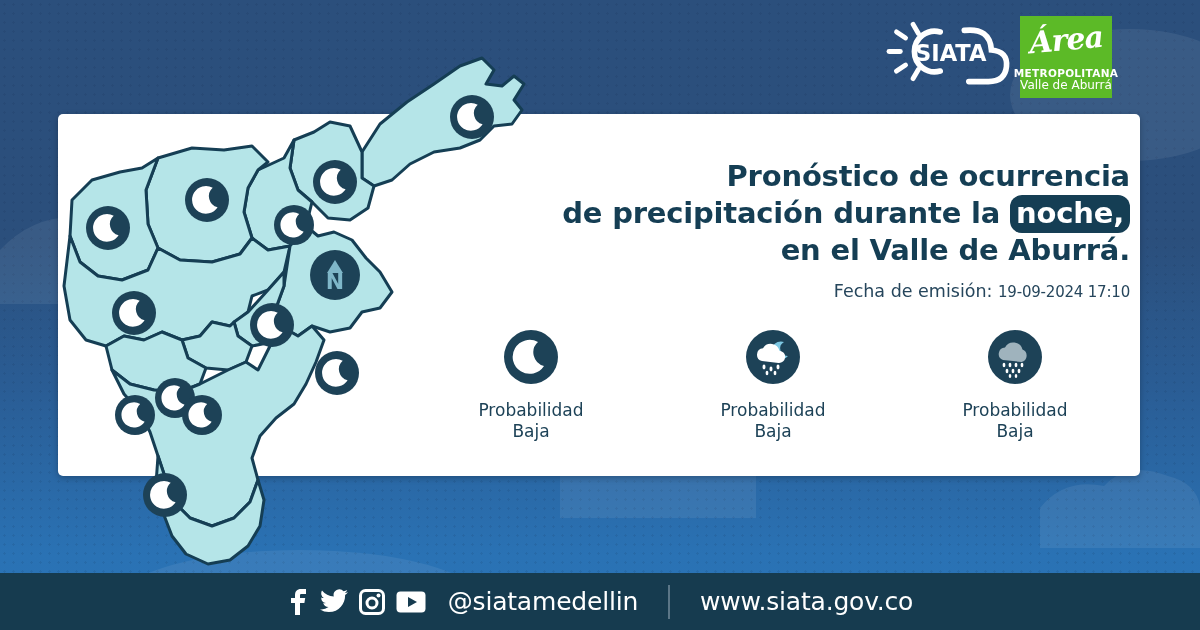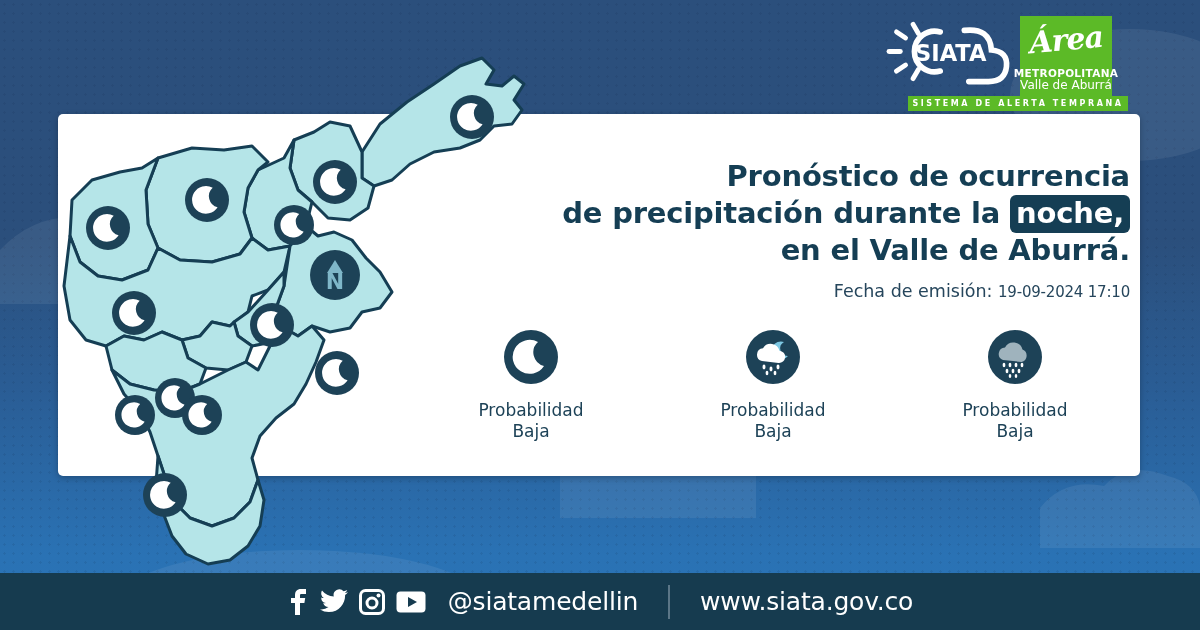--- a/index.html
+++ b/index.html
@@ -32,21 +32,21 @@
     font-size:30px;color:#fff;letter-spacing:-1px;transform:rotate(-5deg);}
   .green-box .metro{font-size:10.5px;font-weight:bold;color:#fff;letter-spacing:.3px;line-height:1.05;}
   .green-box .valle{font-size:12px;color:#fff;line-height:1.15;}
   .tagline{position:absolute;right:72px;top:96px;width:220px;height:15px;background:#5cba27;
     display:flex;align-items:center;justify-content:center;}
   .tagline span{font-size:8px;font-weight:bold;color:#fff;letter-spacing:2.6px;}
 
   
   .textblock{position:absolute;left:470px;top:158px;width:660px;text-align:right;}
   .headline{color:#153e54;font-weight:bold;font-size:29px;line-height:1.28;letter-spacing:-.2px;}
-  .hl{background:#153e54;color:#fff;padding:1px 6px 3px 6px;border-radius:6px;}
+  .hl{background:#153e54;color:#fff;padding:1px 6px 3px 6px;border-radius:12px;}
   .fecha{margin-top:12px;color:#26465c;font-size:17.5px;}
   .fecha .fv{font-size:15px;letter-spacing:-.2px;}
 
   
   .legend{position:absolute;left:443px;top:330px;width:660px;display:flex;justify-content:center;gap:92px;}
   .leg{width:150px;text-align:center;}
   .leg .lbl{margin-top:12px;color:#1d4257;font-size:17px;line-height:1.25;}
 
   
   .map{position:absolute;left:62px;top:40px;width:470px;height:540px;}
@@ -91,23 +91,20 @@
         <path d="M104 18 q34 -4 36 26 q22 2 20 22 q-2 20 -24 20 l-26 0" stroke="#ffffff" stroke-width="7.5" fill="none" stroke-linecap="round"></path>
         <text x="86" y="58" font-size="30" font-weight="bold" fill="#ffffff" font-family="'DejaVu Sans','Liberation Sans',sans-serif" text-anchor="middle">SIATA</text>
       </svg>
     </div>
 
     <div class="green-box">
       <div class="area-script">Área</div>
       <div class="metro">METROPOLITANA</div>
       <div class="valle">Valle de Aburrá</div>
     </div>
-  </div>
-  <div class="tagline">
-    <span>SISTEMA DE ALERTA TEMPRANA</span>
   </div>
 
   <div class="card"></div>
 
   <svg class="map" viewBox="0 0 470 540">
     <g id="municipios" fill="#b5e5e8" stroke="#153e54" stroke-width="3" stroke-linejoin="round">
       <path d="M300 112 L318 84 L345 62 L372 44 L398 26 L420 18 L432 30 L424 44 L440 46 L452 36 L462 44 L452 60 L460 70 L450 84 L432 86 L418 100 L398 108 L372 112 L348 124 L330 140 L312 146 L300 138 Z"></path>
       <path d="M232 100 L252 92 L268 82 L288 86 L300 112 L300 138 L312 146 L306 168 L288 180 L266 178 L250 162 L236 150 L228 128 Z"></path>
       <path d="M196 130 L222 118 L232 100 L228 128 L236 150 L250 162 L244 186 L228 206 L206 210 L190 198 L182 172 L186 148 Z"></path>
       <path d="M96 118 L130 108 L162 110 L190 106 L206 122 L196 130 L186 148 L182 172 L190 198 L178 214 L150 222 L118 220 L96 208 L86 184 L84 150 Z"></path>

